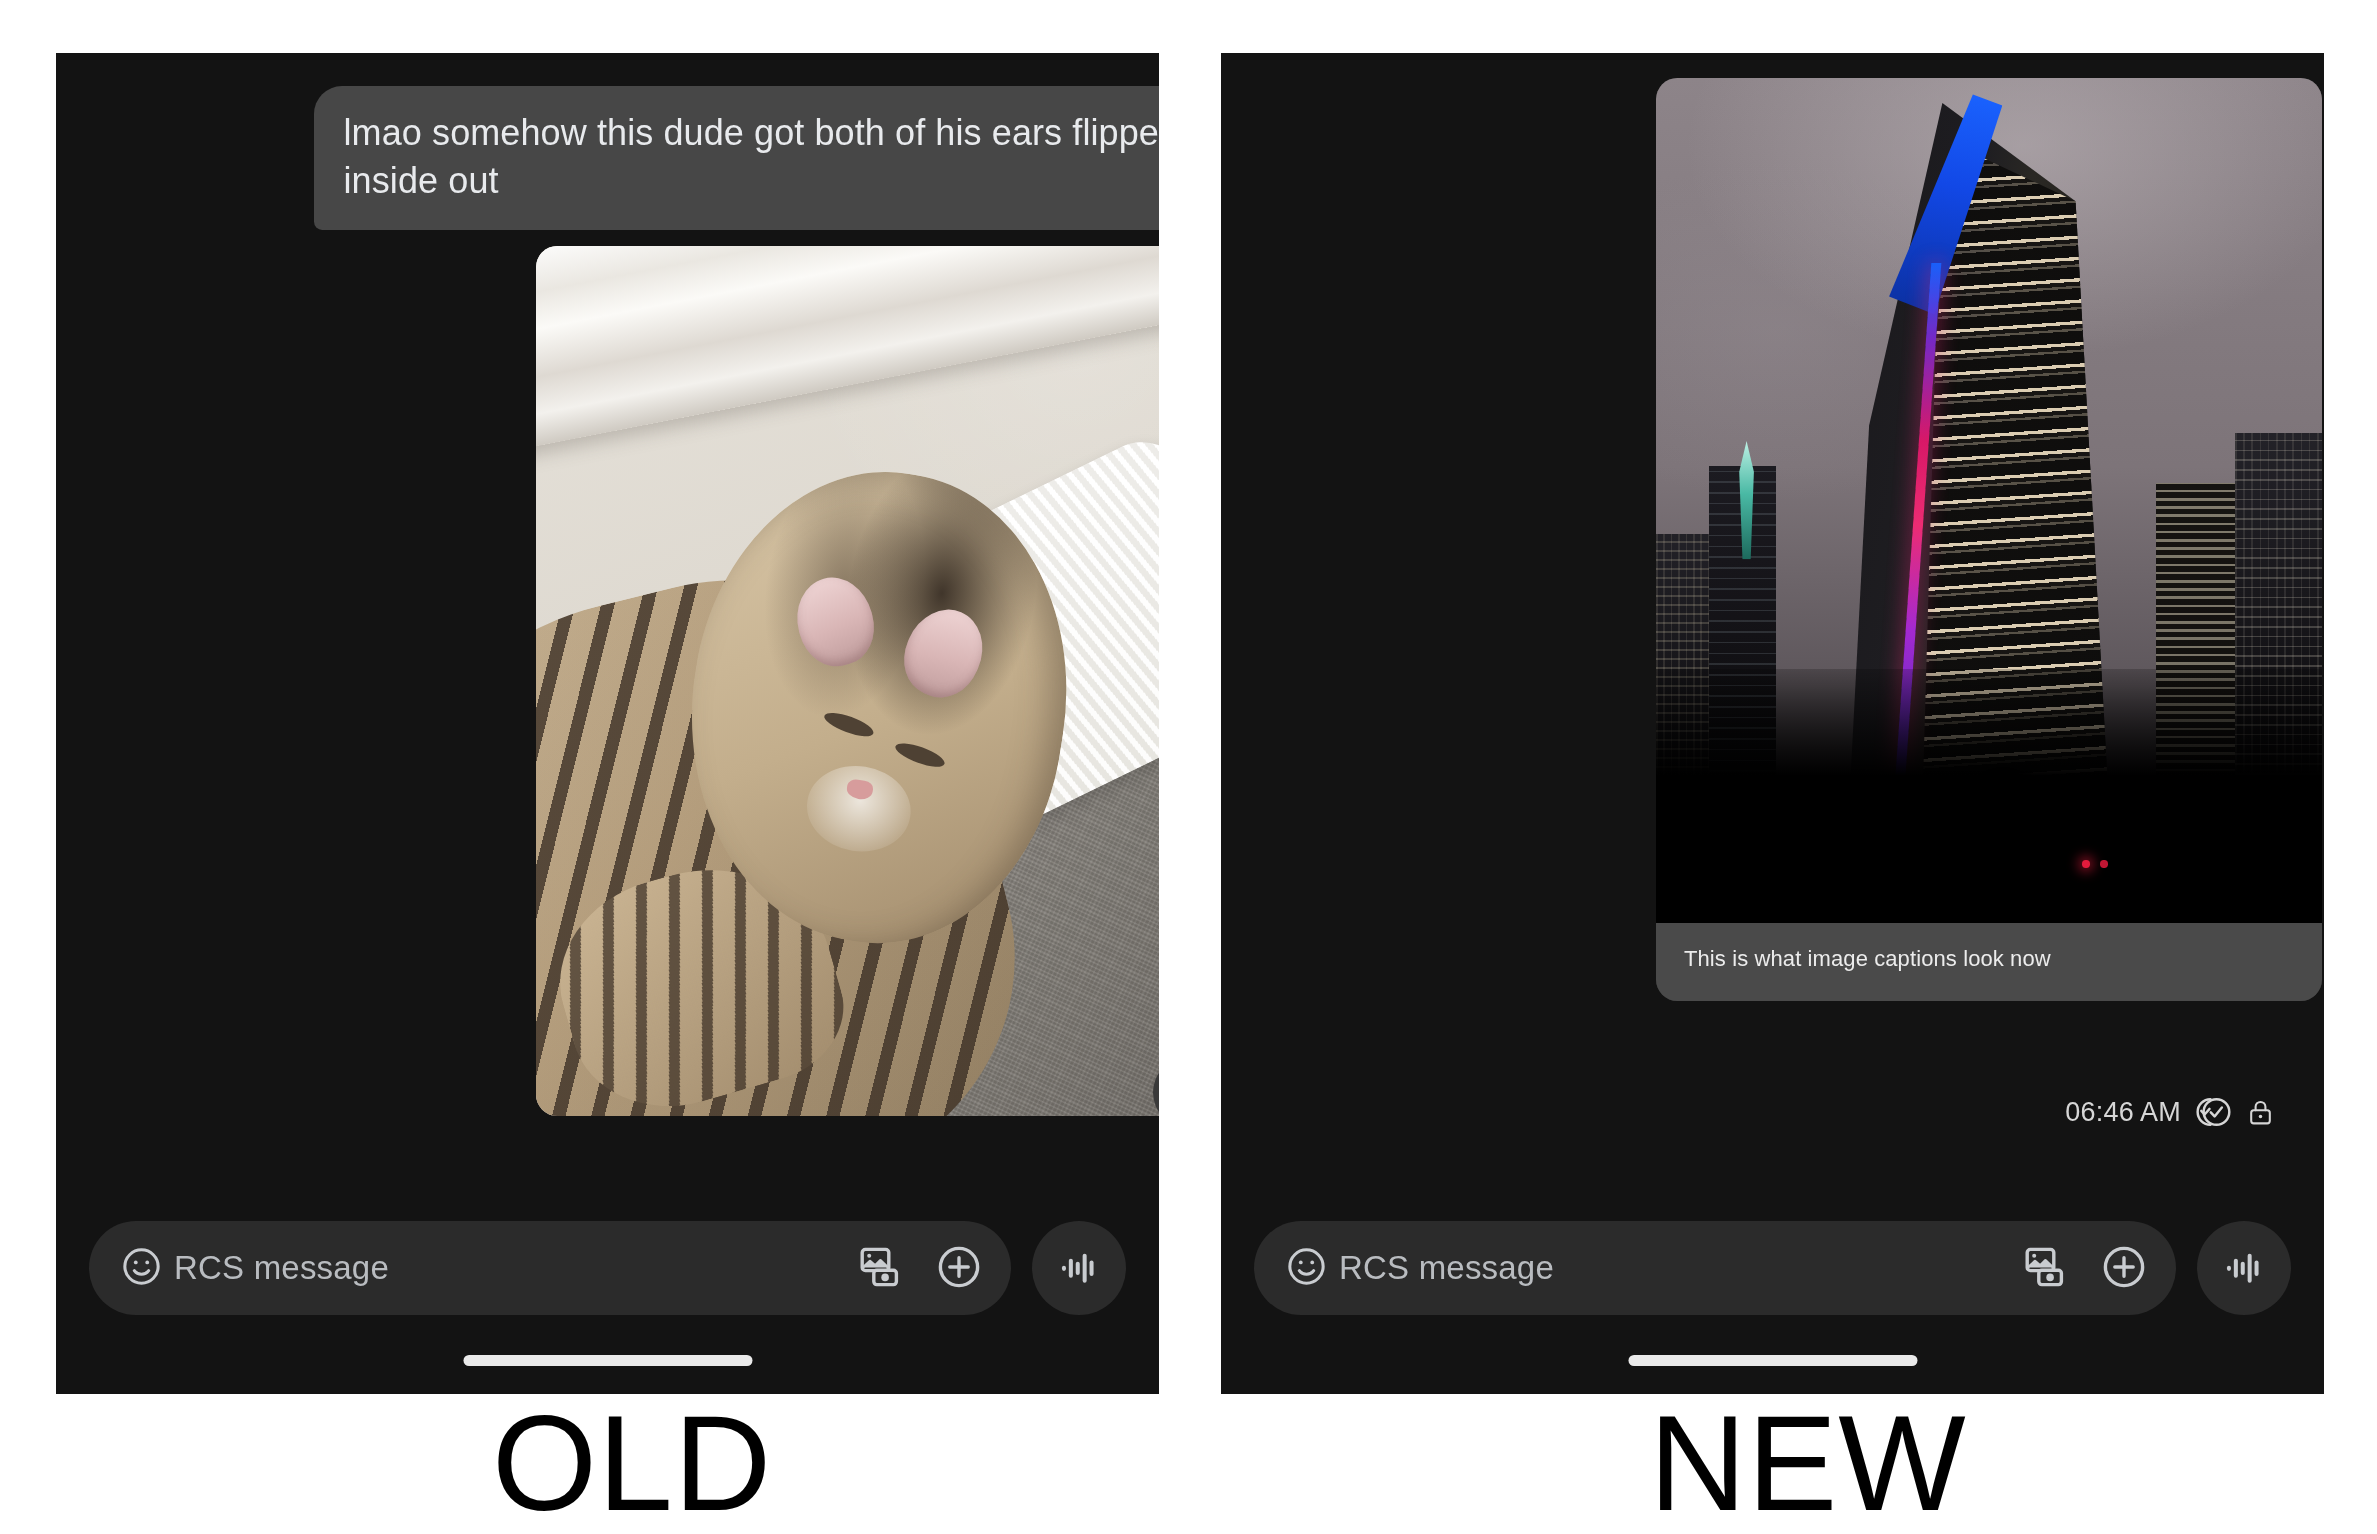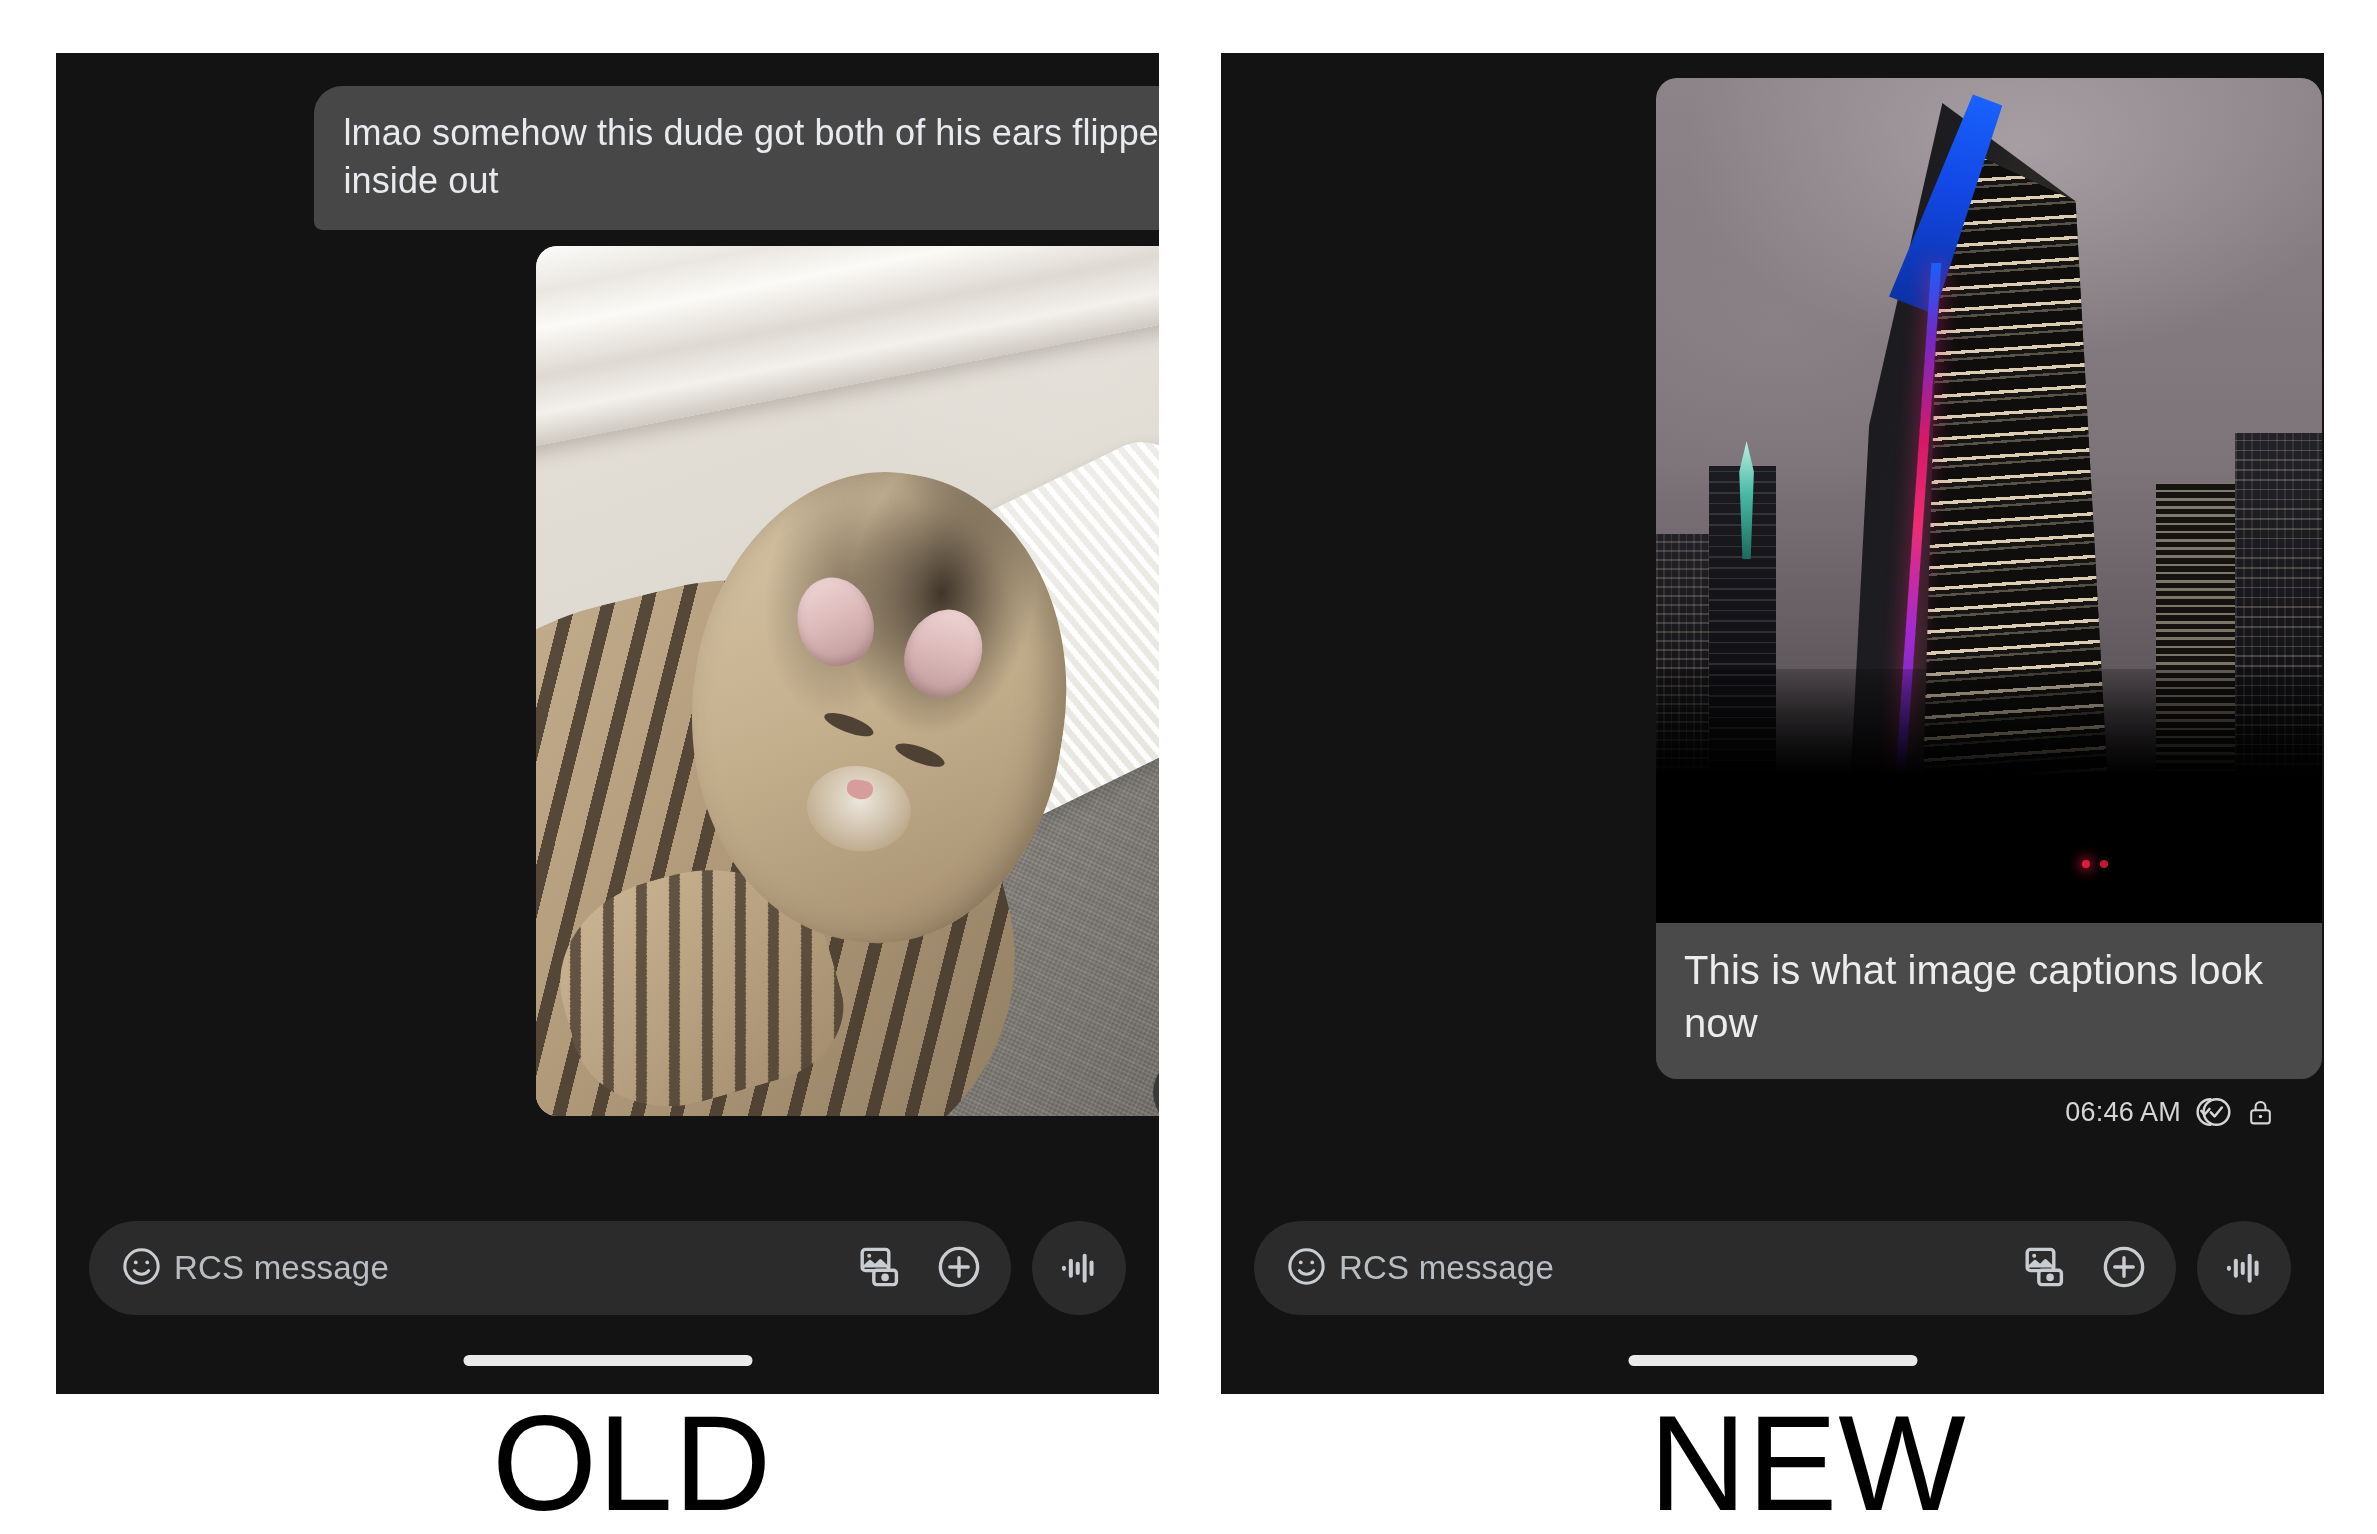--- a/index.html
+++ b/index.html
@@ -304,21 +304,21 @@
     left: 40%; right: 2%; bottom: 2%;
     height: 5%;
     background: linear-gradient(90deg, transparent, rgba(214,198,164,.30), transparent);
     filter: blur(3.3px);
   }
 
   .caption-bar {
     background: #4a4a4a;
     padding: 21.3px 28px 28px 28px;
     color: #ececec;
-    font-size: 40px;
+    font-size: 22px;
     line-height: 1.34;
     letter-spacing: 0.1px;
   }
 
   
   .status-row {
     position: absolute;
     right: 48px;
     top: 1040px;
     display: flex;

